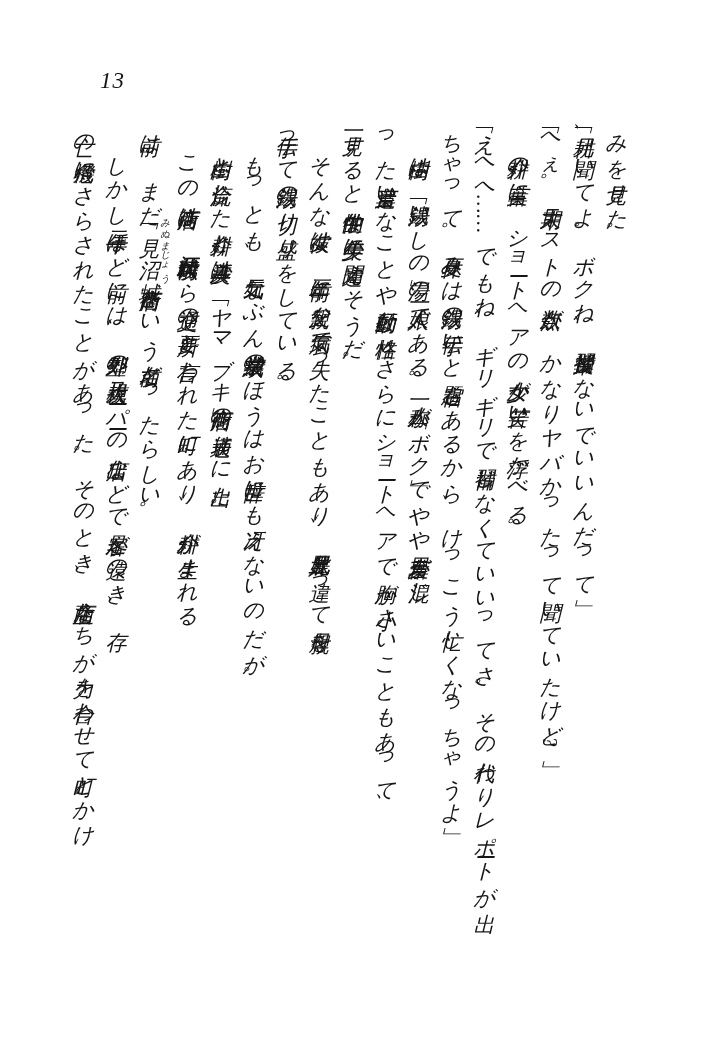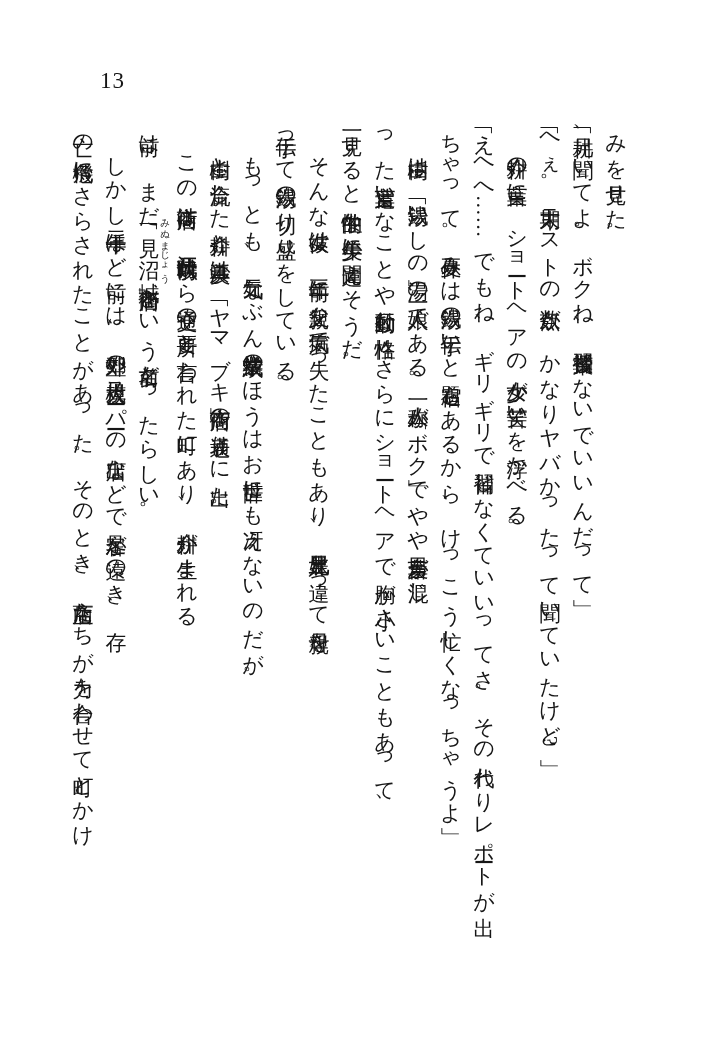--- a/index.html
+++ b/index.html
@@ -15,20 +15,21 @@
     height: 1050px;
     background: var(--paper);
     position: relative;
     overflow: hidden;
     font-family: "Liberation Serif", "DejaVu Serif", serif;
   }
   .page {
     position: absolute;
     inset: 0;
     background: var(--paper);
+    font-style: italic;
   }
   .page-number {
     position: absolute;
     left: 100px;
     top: 68px;
     font-size: 23px;
     color: var(--ink);
     font-family: "Liberation Serif", "DejaVu Serif", serif;
     letter-spacing: 1px;
   }

